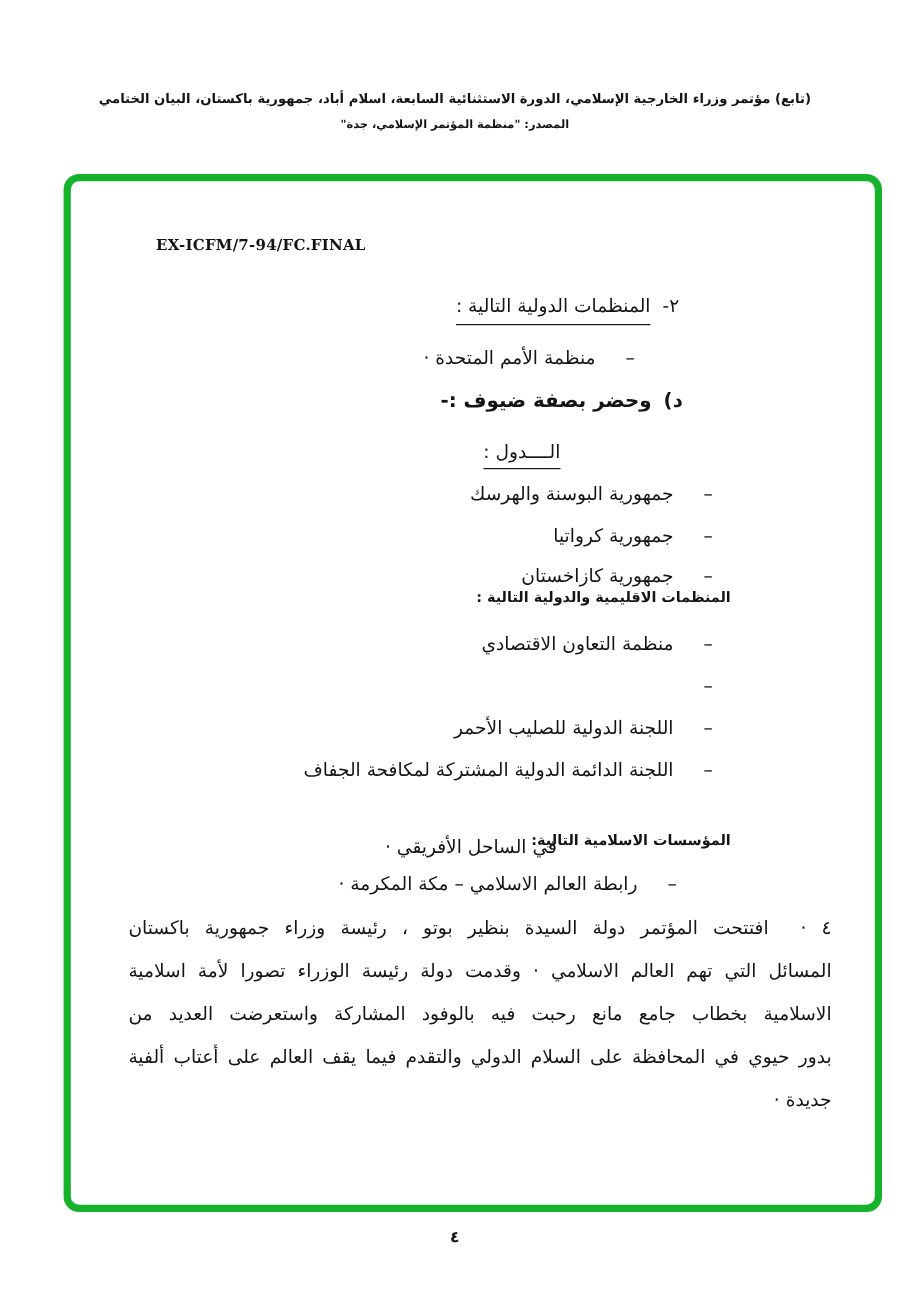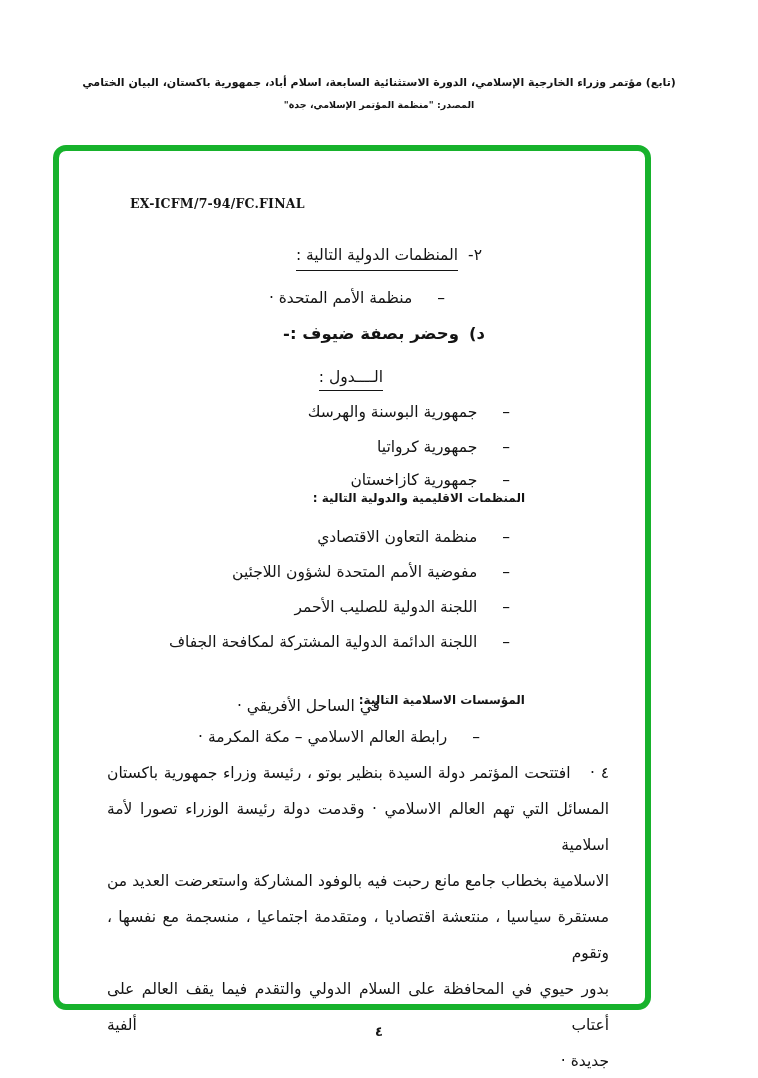--- a/index.html
+++ b/index.html
@@ -16,21 +16,21 @@
     position:relative;
     overflow:hidden;
   }
   
   .header{position:absolute;top:76px;left:0;right:0;text-align:center;direction:rtl;}
   .header-title{font-weight:bold;font-size:11px;white-space:nowrap;letter-spacing:0;}
   .header-source{font-weight:bold;font-size:9.5px;margin-top:10px;}
   
   .frame{
     position:absolute;left:53px;top:145px;
-    width:598px;height:865px;box-sizing:border-box;
+    width:682px;height:865px;box-sizing:border-box;
     border:6px solid var(--accent);
     border-radius:13px;
     background:transparent;
   }
   .docref{
     position:absolute;top:45px;left:71px;
     direction:ltr;
     font-family:"DejaVu Serif",serif;
     font-weight:bold;font-size:12.5px;letter-spacing:.2px;
   }
@@ -116,21 +116,20 @@
     </div>
 
     <div class="bold-heading regional-h">المنظمات الاقليمية والدولية التالية :</div>
 
     <div class="row org-0 gap25">
       <span>–</span>
       <span>منظمة التعاون الاقتصادي</span>
     </div>
     <div class="row org-1 gap25">
       <span>–</span>
-      <span>مفوضية الأمم المتحدة لشؤون اللاجئين</span>
     </div>
     <div class="row org-2 gap25">
       <span>–</span>
       <span>اللجنة الدولية للصليب الأحمر</span>
     </div>
     <div class="row org-3 gap25">
       <span>–</span>
       <span>اللجنة الدائمة الدولية المشتركة لمكافحة الجفاف</span>
     </div>
     <div class="plain org-cont">في الساحل الأفريقي ·</div>
@@ -142,21 +141,20 @@
       <span>رابطة العالم الاسلامي – مكة المكرمة ·</span>
     </div>
 
     <div class="para">
       <div class="para-line">
         <span class="para-num">٤ ·</span>
         <span>افتتحت المؤتمر دولة السيدة بنظير بوتو ، رئيسة وزراء جمهورية باكستان</span>
       </div>
       <div class="para-line">المسائل التي تهم العالم الاسلامي · وقدمت دولة رئيسة الوزراء تصورا لأمة اسلامية</div>
       <div class="para-line">الاسلامية بخطاب جامع مانع رحبت فيه بالوفود المشاركة واستعرضت العديد من</div>
-      <div class="para-line">مستقرة سياسيا ، منتعشة اقتصاديا ، ومتقدمة اجتماعيا ، منسجمة مع نفسها ، وتقوم</div>
       <div class="para-line">بدور حيوي في المحافظة على السلام الدولي والتقدم فيما يقف العالم على أعتاب ألفية</div>
       <div class="para-line last">جديدة ·</div>
     </div>
 
   </div>
 </div>
 
 <div class="page-number">٤</div>
 
 </body></html>

